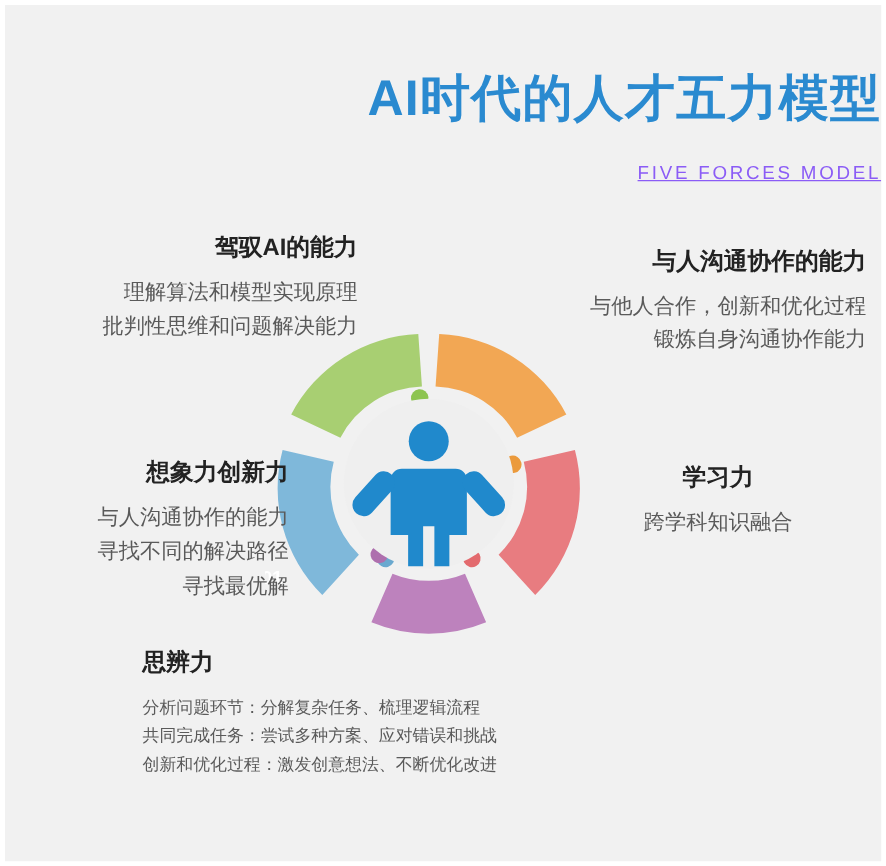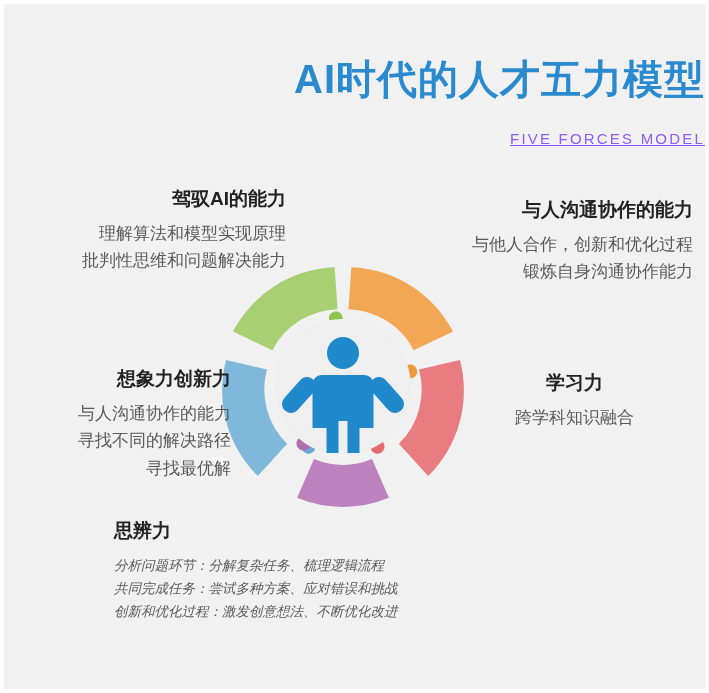--- a/index.html
+++ b/index.html
@@ -85,21 +85,21 @@
   }
   .block p .ln { display: block; white-space: nowrap; }
 
   #block-01 { left: 14px;  top: 184px; width: 268px; text-align: right; }
   #block-02 { left: 414px; top: 195px; width: 275px; text-align: right; }
   #block-03 { left: 12px;  top: 364px; width: 215px; text-align: right; }
   #block-04 { left: 458px; top: 368px; width: 225px; text-align: center; }
   #block-05 { left: 110px; top: 516px; width: 480px; }
 
   #block-05 h3 { margin-bottom: 11px; }
-  #block-05 p  { font-size: 13.5px; line-height: 1.72; font-style: italic; }
+  #block-05 p  { font-size: 13.5px; line-height: 1.72; }
 </style>
 </head>
 <body>
 
 <div id="slide">
 
   <div class="header">
     <div class="title-main">AI时代的人才五力模型</div>
     <div class="title-sub">FIVE FORCES MODEL</div>
   </div>

